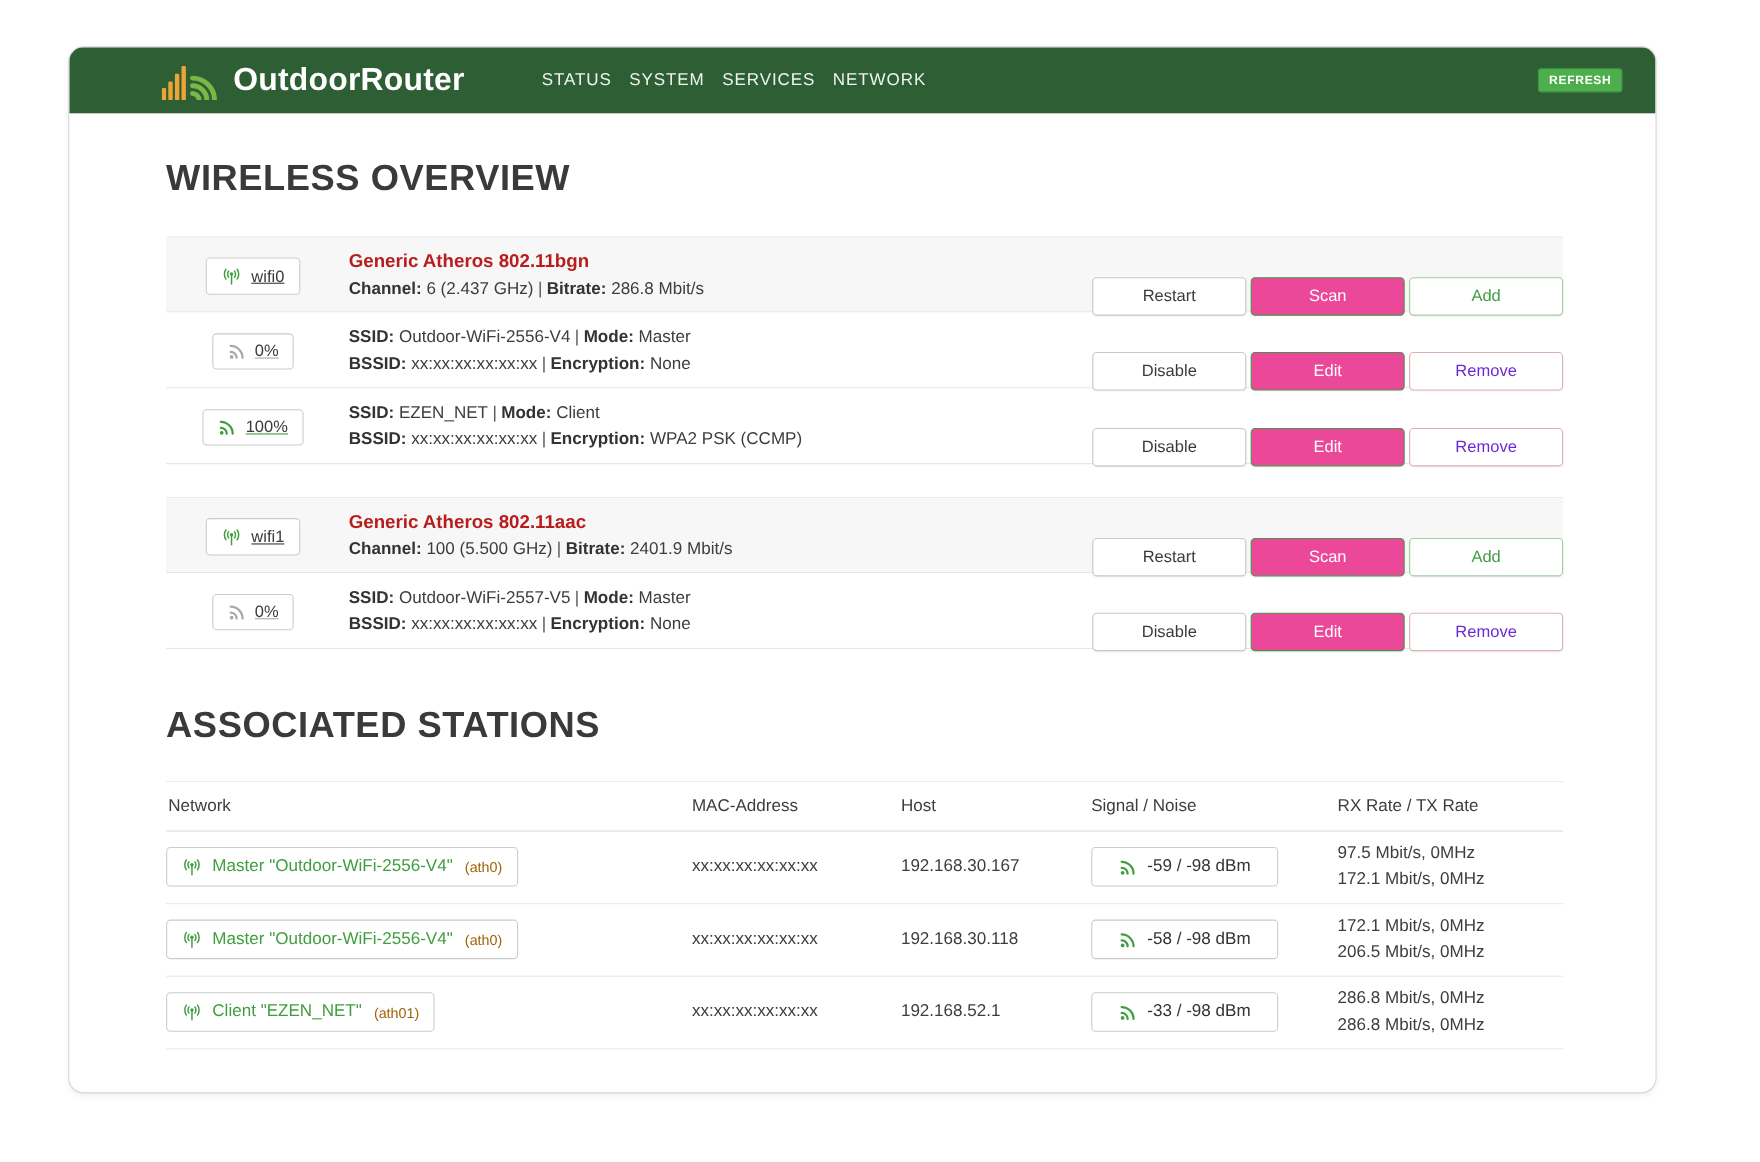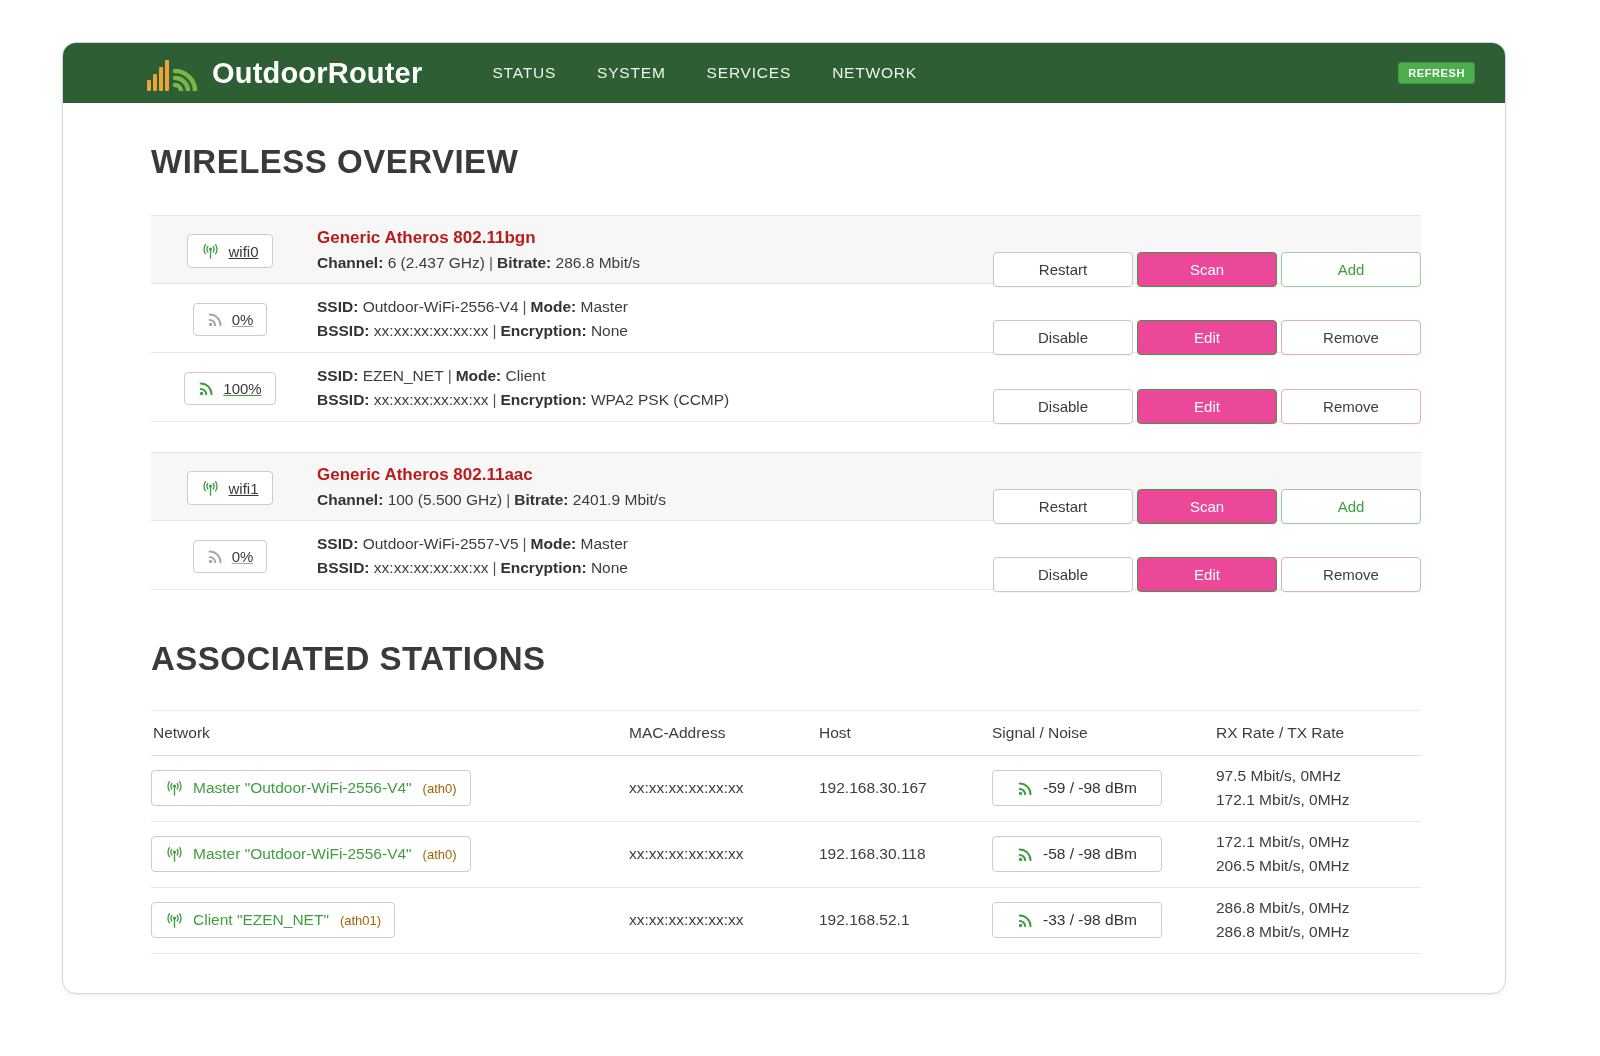--- a/index.html
+++ b/index.html
@@ -20,21 +20,21 @@
     overflow:hidden;
   }
   
   .topbar {
     height:60px; background:#2e5e33;
     display:flex; align-items:center;
     padding:0 30px 0 84px;
   }
   .brand { display:flex; align-items:center; gap:11px; }
   .brand-text { color:#fff; font-size:29px; font-weight:700; letter-spacing:0.2px; }
-  .nav { display:flex; gap:41px; margin-left:70px; }
+  .nav { display:flex; gap:16px; margin-left:70px; }
   .nav a {
     color:#eef4ee; text-decoration:none; font-size:15.5px;
     letter-spacing:0.8px; cursor:pointer;
   }
   .refresh-btn {
     margin-left:auto;
     background:#4cae4c; border:1px solid #419641; color:#fff;
     font-size:11px; font-weight:700; letter-spacing:0.6px;
     padding:4px 9px; border-radius:3px; cursor:pointer;
     font-family:inherit;
@@ -68,21 +68,21 @@
   .actions { display:flex; gap:4px; justify-content:flex-end;margin-top:36px; }
   .btn {
     width:140px; height:35px; border-radius:4px;
     font-size:15px; font-family:inherit; cursor:pointer;
     display:flex; align-items:center; justify-content:center;
     background:#fff; border:1px solid #c8c8c8; color:#3a3a3a;
     box-shadow:0 1px 1px rgba(0,0,0,0.04);
   }
   .btn-green { background:#ec4899; border-color:#4a934a; color:#fff; }
   .btn-outline-green { border-color:#9fce9f; color:#3f9e3f; }
-  .btn-outline-red { border-color:#ddb2b0; color:#404040; }
+  .btn-outline-red { border-color:#ddb2b0; color:#6d28d9; }
   
   .stations-title { margin-top:50px; }
   .stable { margin-top:32px; }
   .shead, .srow {
     display:grid; grid-template-columns:478px 190px 173px 224px 1fr;
     align-items:center;
   }
   .shead {
     border-top:1px solid #ededed; border-bottom:1px solid #dcdcdc;
     padding:13px 0; font-size:15.5px; color:#3d3d3d;

